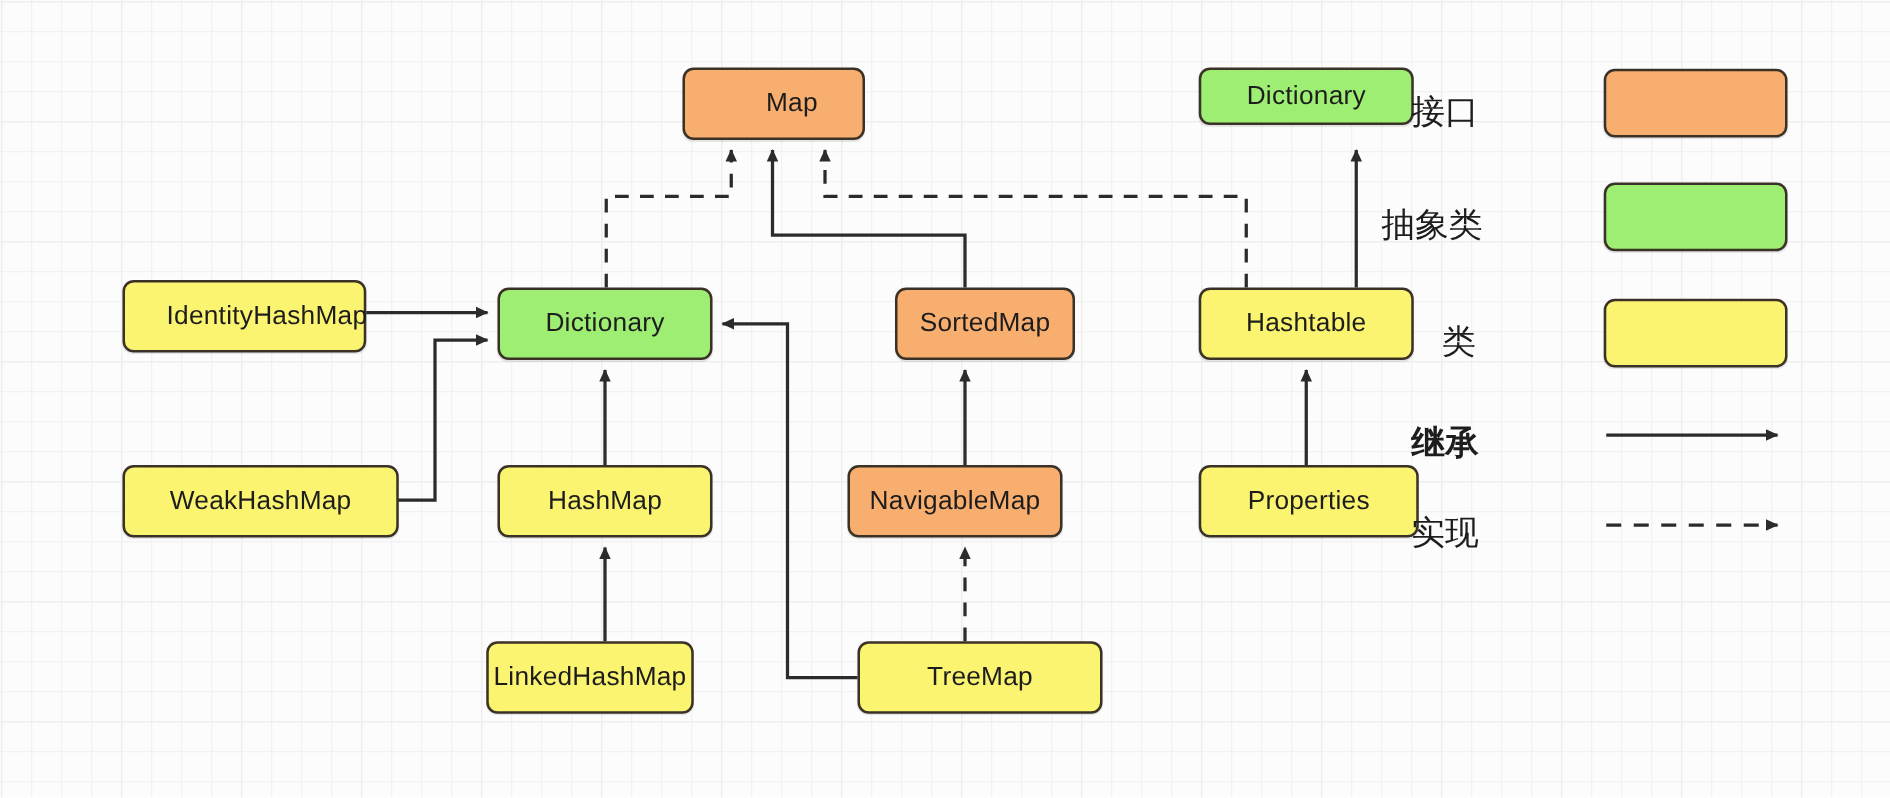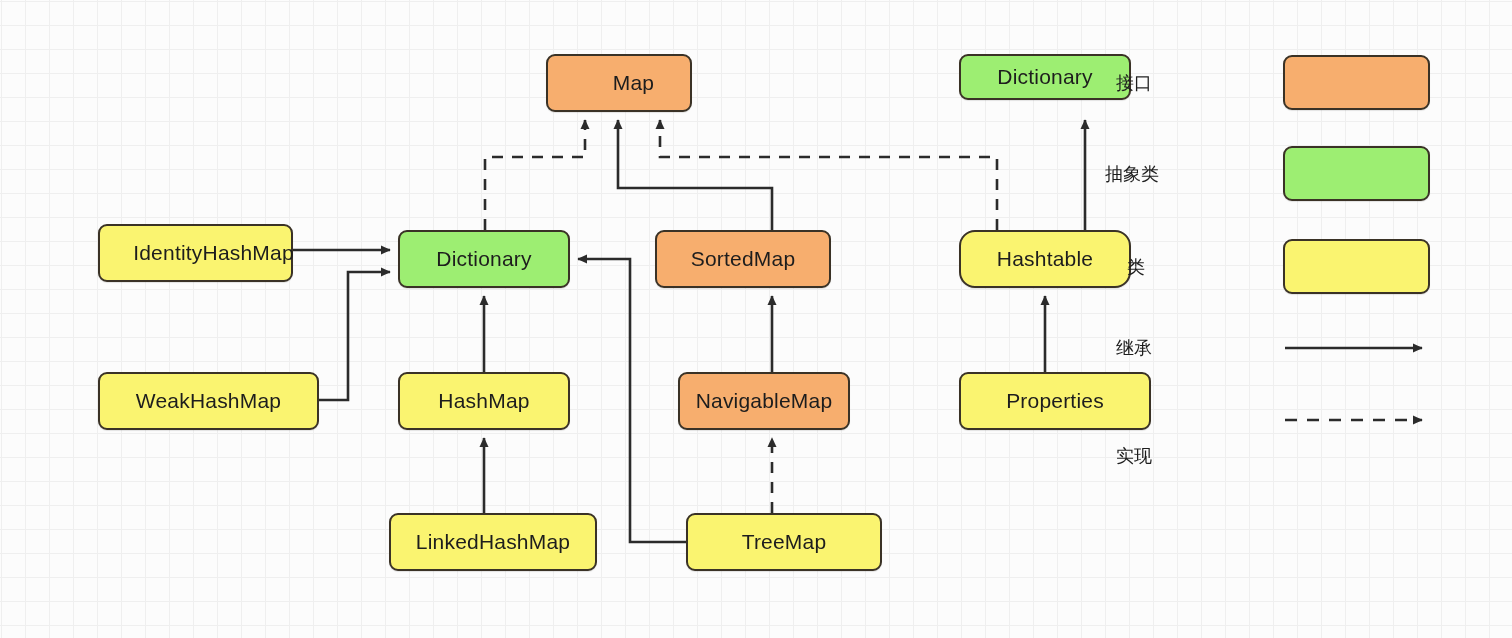--- a/index.html
+++ b/index.html
@@ -46,24 +46,24 @@
   }
   .swatch {
     position: absolute;
     box-sizing: border-box;
     border: 2.5px solid #3a3226;
     border-radius: 9px;
     box-shadow: 0 1px 1px rgba(0,0,0,0.10);
   }
   .legend-label {
     position: absolute;
-    font-size: 18px;
+    font-size: 27px;
     color: #1d1d1d;
     white-space: nowrap;
-    text-align: left;
+    text-align: center;
   }
   .watermark {
     position: absolute;
     right: 14px;
     bottom: 6px;
     text-align: center;
     color: #c9c9c9;
     line-height: 1.12;
     user-select: none;
   }
@@ -134,50 +134,50 @@
       </div>
       <div class="node" style="left: 959px; top: 54px; width: 172px; height: 46px; background: rgb(157, 238, 114); border-color: rgb(58, 50, 38);">
         <span>Dictionary</span>
       </div>
       <div class="node" style="left: 98px; top: 224px; width: 195px; height: 58px; background: rgb(250, 244, 112); border-color: rgb(58, 50, 38); padding-left: 36px;">
         <span>IdentityHashMap</span>
       </div>
       <div class="node" style="left: 398px; top: 230px; width: 172px; height: 58px; background: rgb(157, 238, 114); border-color: rgb(58, 50, 38);">
         <span>Dictionary</span>
       </div>
-      <div class="node" style="left: 655px; top: 230px; width: 176px; height: 58px; background: rgb(247, 174, 110); border-color: rgb(58, 50, 38);">
+      <div class="node" style="left: 716px; top: 230px; width: 144px; height: 58px; background: rgb(247, 174, 110); border-color: rgb(58, 50, 38);">
         <span>SortedMap</span>
       </div>
-      <div class="node" style="left: 959px; top: 230px; width: 172px; height: 58px; background: rgb(250, 244, 112); border-color: rgb(58, 50, 38); border-radius: 16px;">
+      <div class="node" style="left: 959px; top: 230px; width: 172px; height: 58px; background: rgb(250, 244, 112); border-color: rgb(58, 50, 38);">
         <span>Hashtable</span>
       </div>
       <div class="node" style="left: 98px; top: 372px; width: 221px; height: 58px; background: rgb(250, 244, 112); border-color: rgb(58, 50, 38);">
         <span>WeakHashMap</span>
       </div>
       <div class="node" style="left: 398px; top: 372px; width: 172px; height: 58px; background: rgb(250, 244, 112); border-color: rgb(58, 50, 38);">
         <span>HashMap</span>
       </div>
       <div class="node" style="left: 678px; top: 372px; width: 172px; height: 58px; background: rgb(247, 174, 110); border-color: rgb(58, 50, 38);">
         <span>NavigableMap</span>
       </div>
-      <div class="node" style="left: 959px; top: 372px; width: 192px; height: 58px; background: rgb(250, 244, 112); border-color: rgb(58, 50, 38);">
+      <div class="node" style="left: 959px; top: 372px; width: 176px; height: 58px; background: rgb(250, 244, 112); border-color: rgb(58, 50, 38);">
         <span>Properties</span>
       </div>
-      <div class="node" style="left: 389px; top: 513px; width: 208px; height: 58px; background: rgb(250, 244, 112); border-color: rgb(58, 50, 38);">
+      <div class="node" style="left: 389px; top: 513px; width: 166px; height: 58px; background: rgb(250, 244, 112); border-color: rgb(58, 50, 38);">
         <span>LinkedHashMap</span>
       </div>
       <div class="node" style="left: 686px; top: 513px; width: 196px; height: 58px; background: rgb(250, 244, 112); border-color: rgb(58, 50, 38);">
         <span>TreeMap</span>
       </div>
     </div>
   <div id="legend">
       <div class="legend-label" style="left: 1116px; top: 71px; width: 80px;">接口</div>
       <div class="swatch" style="left: 1283px; top: 55px; width: 147px; height: 55px; background: rgb(247, 174, 110); border-color: rgb(58, 50, 38);"></div>
       <div class="legend-label" style="left: 1105px; top: 162px; width: 80px;">抽象类</div>
       <div class="swatch" style="left: 1283px; top: 146px; width: 147px; height: 55px; background: rgb(157, 238, 114); border-color: rgb(58, 50, 38);"></div>
       <div class="legend-label" style="left: 1127px; top: 255px; width: 80px;">类</div>
       <div class="swatch" style="left: 1283px; top: 239px; width: 147px; height: 55px; background: rgb(250, 244, 112); border-color: rgb(58, 50, 38);"></div>
-      <div class="legend-label" style="left: 1116px; top: 336px; width: 80px;">继承</div>
-      <div class="legend-label" style="left: 1116px; top: 408px; width: 80px; margin-top: 36px;">实现</div>
+      <div class="legend-label" style="left: 1116px; top: 336px; width: 80px; font-weight: bold;">继承</div>
+      <div class="legend-label" style="left: 1116px; top: 408px; width: 80px;">实现</div>
     </div>
 
 
 </div>
 
 </body></html>

